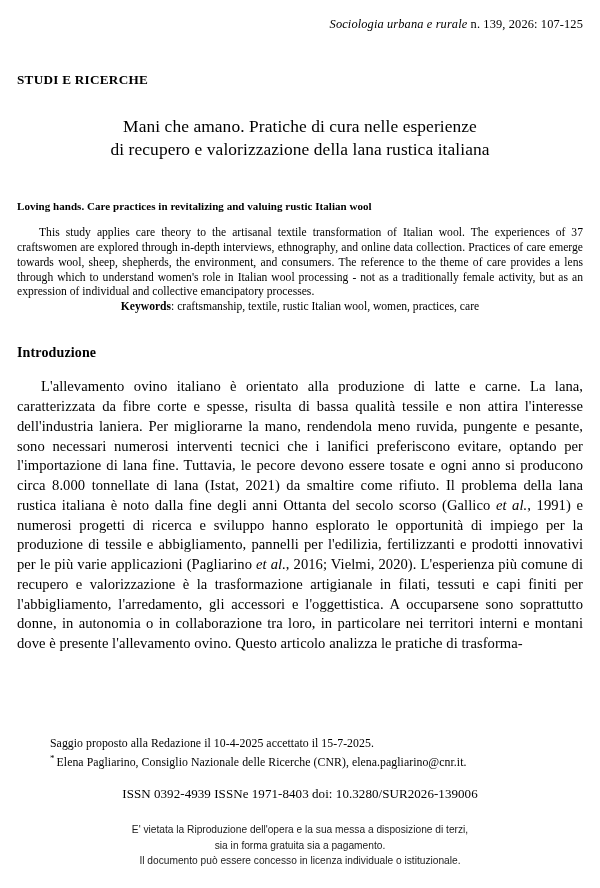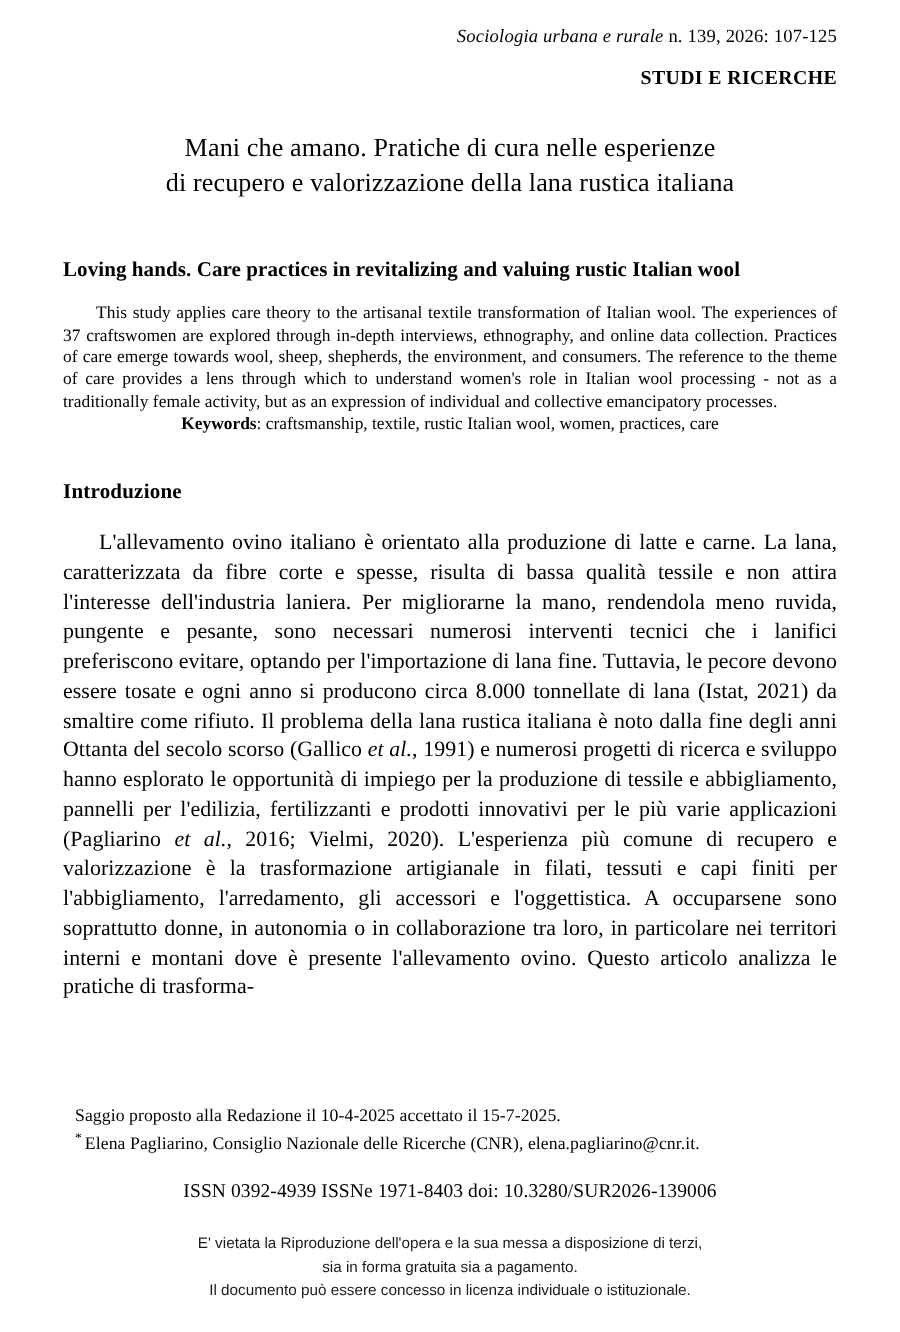--- a/index.html
+++ b/index.html
@@ -14,41 +14,41 @@
     font-family: "Liberation Serif", serif;
     color: #000000;
     overflow: hidden;
   }
   .page {
     position: absolute;
     left: 0; top: 0;
     width: 600px;
     height: 888px;
     box-sizing: border-box;
-    padding: 0 42px;
+    padding: 0 17px;
   }
 
   
   .running-head {
     text-align: right;
     font-size: 12.4px;
     line-height: 1.2;
     padding-top: 17px;
     letter-spacing: 0.01em;
   }
   .running-head .jtitle {
     font-style: italic;
   }
 
   
   .section-label {
-    text-align: right;
+    text-align: left;
     font-weight: bold;
     font-size: 13.2px;
-    margin-top: 12px;
+    margin-top: 40px;
     letter-spacing: 0.02em;
   }
 
   
   .article-title {
     text-align: center;
     font-weight: normal;
     font-size: 17.4px;
     line-height: 1.33;
     margin-top: 27px;
@@ -67,21 +67,21 @@
   .author .star {
     font-style: normal;
     font-size: 9px;
     vertical-align: super;
     margin-left: 1px;
   }
 
   
   .en-title {
     font-weight: bold;
-    font-size: 14px;
+    font-size: 11px;
     margin-top: 39px;
     line-height: 1.25;
     letter-spacing: 0.004em;
   }
 
   
   .abstract {
     font-size: 11.6px;
     line-height: 1.285;
     margin-top: 12px;

